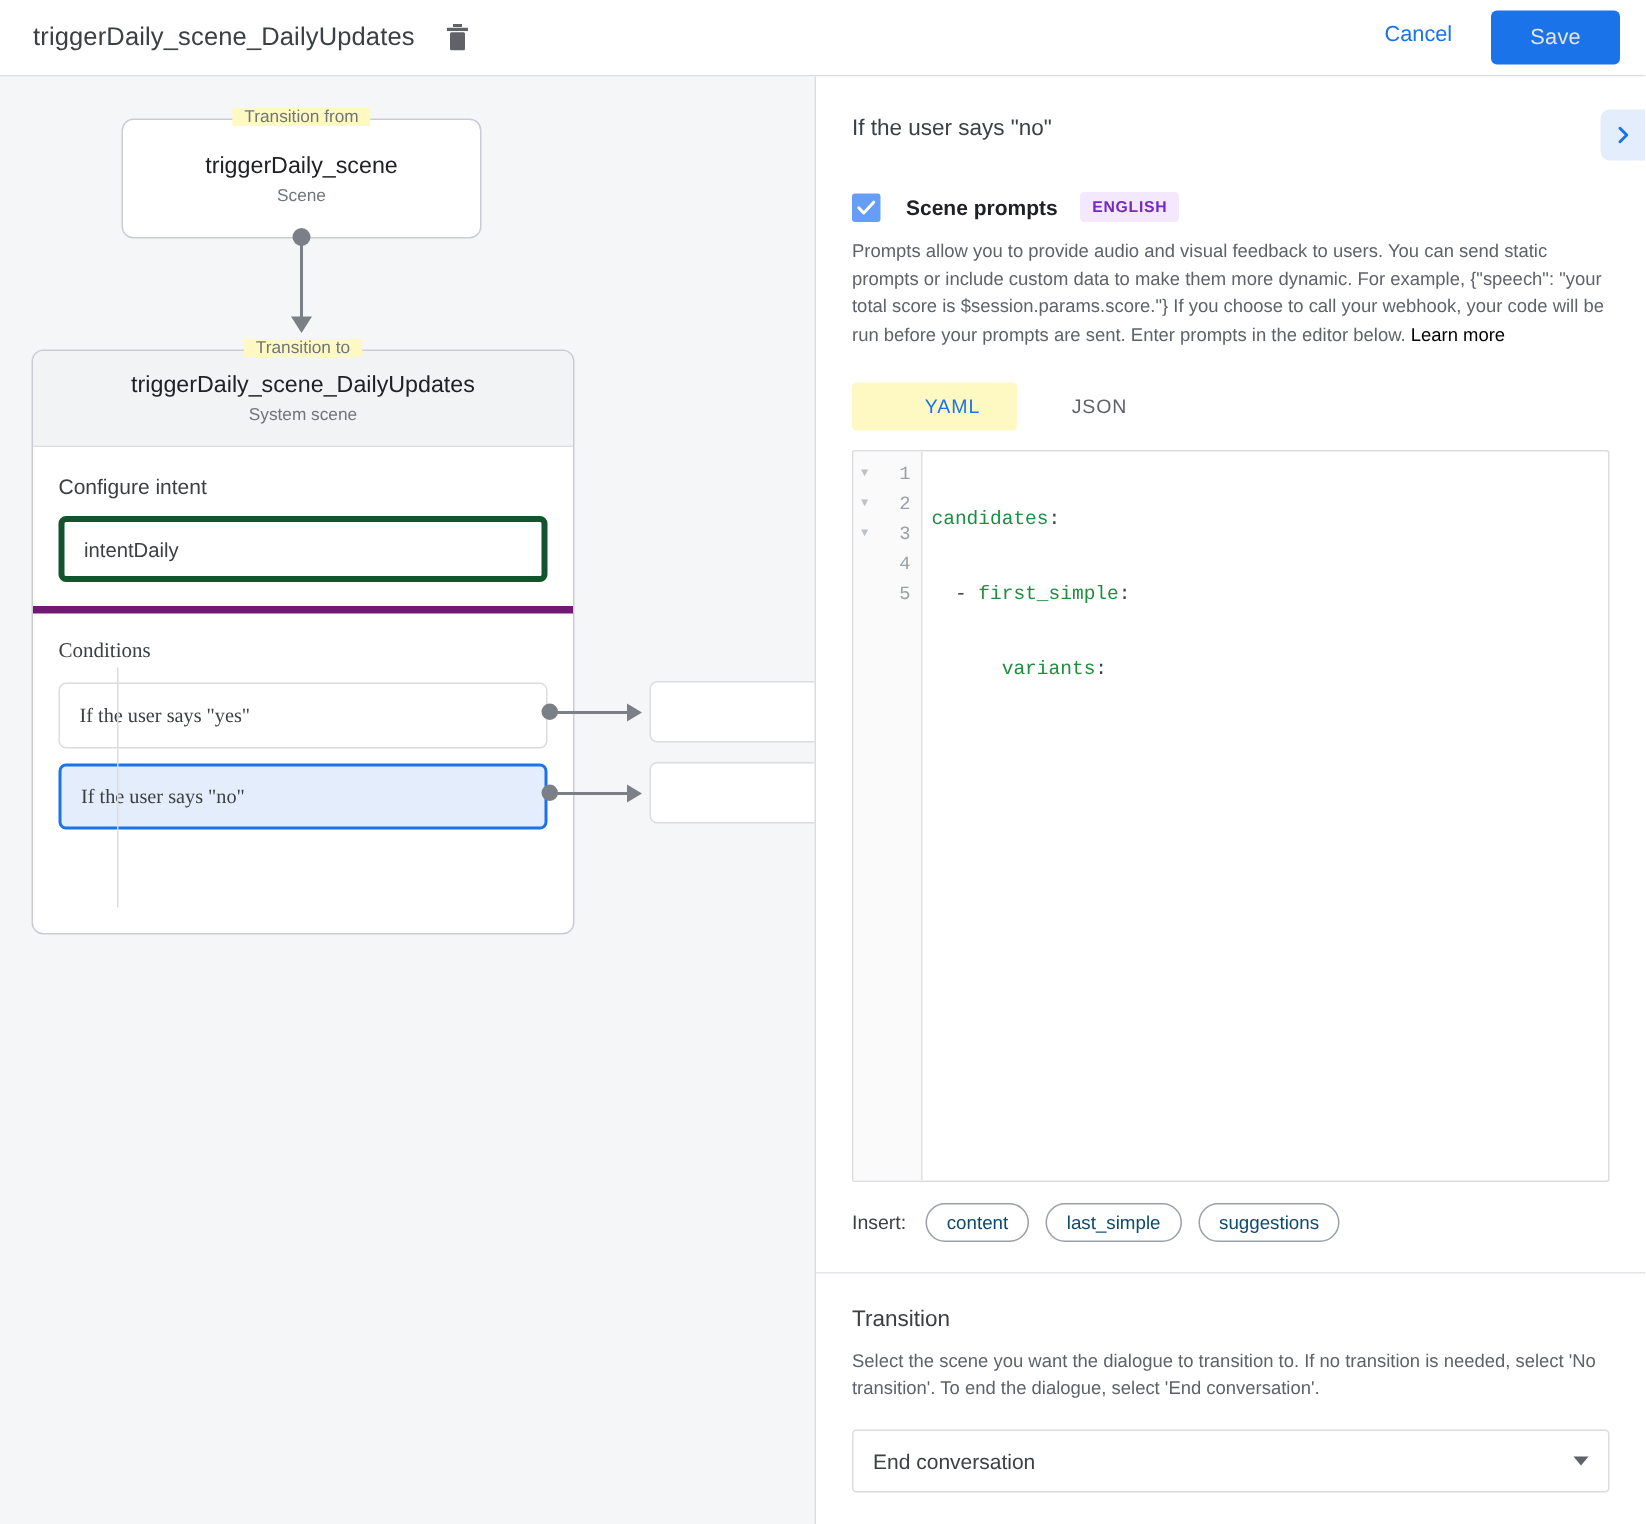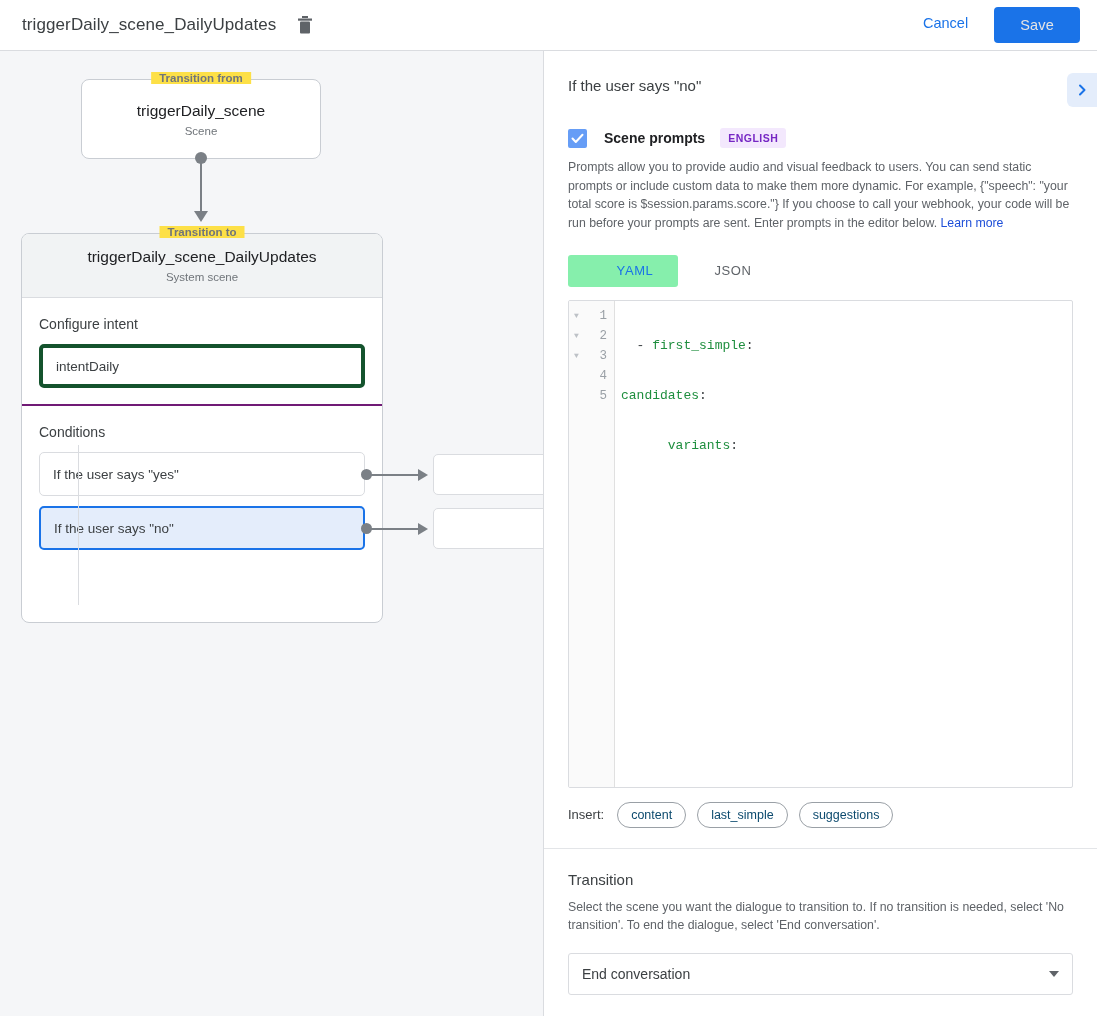--- a/index.html
+++ b/index.html
@@ -53,23 +53,23 @@
   }
   .fieldset-card {
     position: absolute;
     border: 1px solid #c9cdd3;
     border-radius: 8px;
     background: #ffffff;
   }
   .fieldset-legend {
     position: absolute; top: -8px; left: 50%;
     transform: translateX(-50%);
-    background: #fde047;
+    background: #fef9c3;
     padding: 0 8px;
-    font-size: 11.5px; color: #70757a; white-space: nowrap; font-weight: bold;
+    font-size: 11.5px; color: #70757a; white-space: nowrap;
   }
   
   #node-from {
     left: 81px; top: 28px; width: 240px; height: 80px;
     display: flex; flex-direction: column;
     align-items: center; justify-content: center;
   }
   #node-from .node-title { font-size: 15.5px; color: #202124; }
   #node-from .node-sub { font-size: 11.5px; color: #70757a; margin-top: 5px; }
 
@@ -101,21 +101,21 @@
     height: 64px; background: #f1f3f4;
     border-bottom: 1px solid #dadce0;
     border-radius: 7px 7px 0 0;
     display: flex; flex-direction: column;
     align-items: center; justify-content: center;
   }
   #node-to-header .node-title { font-size: 15.5px; color: #202124; }
   #node-to-header .node-sub { font-size: 11.5px; color: #70757a; margin-top: 5px; }
 
   .section { padding: 18px 17px 16px 17px; }
-  .section + .section { border-top: 2px solid #701a75; }
+  .section + .section { border-top: 5px solid #701a75; font-family: Liberation Serif, serif; }
   .section-label { font-size: 14px; color: #3c4043; margin-bottom: 12px; }
 
   .field-box {
     border: 4px solid #14532d; border-radius: 5px;
     background: #ffffff; height: 44px;
     display: flex; align-items: center;
     padding: 0 13px; font-size: 13.5px; color: #3c4043;
   }
   .cond-box {
     border: 1px solid #dadce0; border-radius: 5px;
@@ -185,31 +185,31 @@
     margin-left: 17px; font-size: 14px; font-weight: bold; color: #202124;
   }
   .lang-badge {
     margin-left: 15px; background: #f3e8fd; color: #7627c4;
     font-size: 10.5px; font-weight: bold; letter-spacing: .5px;
     padding: 4px 8px; border-radius: 3px;
   }
   .desc {
     margin-top: 10px; font-size: 12.3px; color: #5f6368; line-height: 1.52;
   }
-  .desc a { color: #1d4ed8; text-decoration: none; }
+  .desc a { color: #000000; text-decoration: none; }
 
   
   .tabs { display: flex; margin-top: 22px; }
   .tab {
     width: 110px; height: 32px; display: flex;
     align-items: center; justify-content: center;
     font-size: 13px; font-weight: 500; letter-spacing: .6px;
     color: #5f6368; cursor: pointer; border-radius: 3px;
   }
-  .tab.active { background: #86efac; color: #1a73e8; padding-left: 24px; }
+  .tab.active { background: #fef9c3; color: #1a73e8; padding-left: 24px; }
 
   
   .editor {
     margin-top: 13px; height: 488px;
     border: 1px solid #dadce0; border-radius: 2px;
     display: flex; overflow: hidden; background: #fff;
   }
   .gutter {
     width: 46px; background: #fafafa;
     border-right: 1px solid #e0e0e0;
@@ -367,22 +367,22 @@
             <span>3</span>
           </div>
         <div class="gline">
             <span>4</span>
           </div>
         <div class="gline">
             <span>5</span>
           </div>
       </div>
       <div class="code">
+        <div class="cline"><span class="k">candidates</span><span class="p">:</span></div>
         <div class="cline"><span class="p">  - </span><span class="k">first_simple</span><span class="p">:</span></div>
-        <div class="cline"><span class="k">candidates</span><span class="p">:</span></div>
         <div class="cline"><span class="p">      </span><span class="k">variants</span><span class="p">:</span></div>
         <div class="cline"><span></span></div>
       </div>
     </div>
 
     <div class="insert-row">
       <div class="insert-label">Insert:</div>
       <div class="chip">content</div>
       <div class="chip">last_simple</div>
       <div class="chip">suggestions</div>

